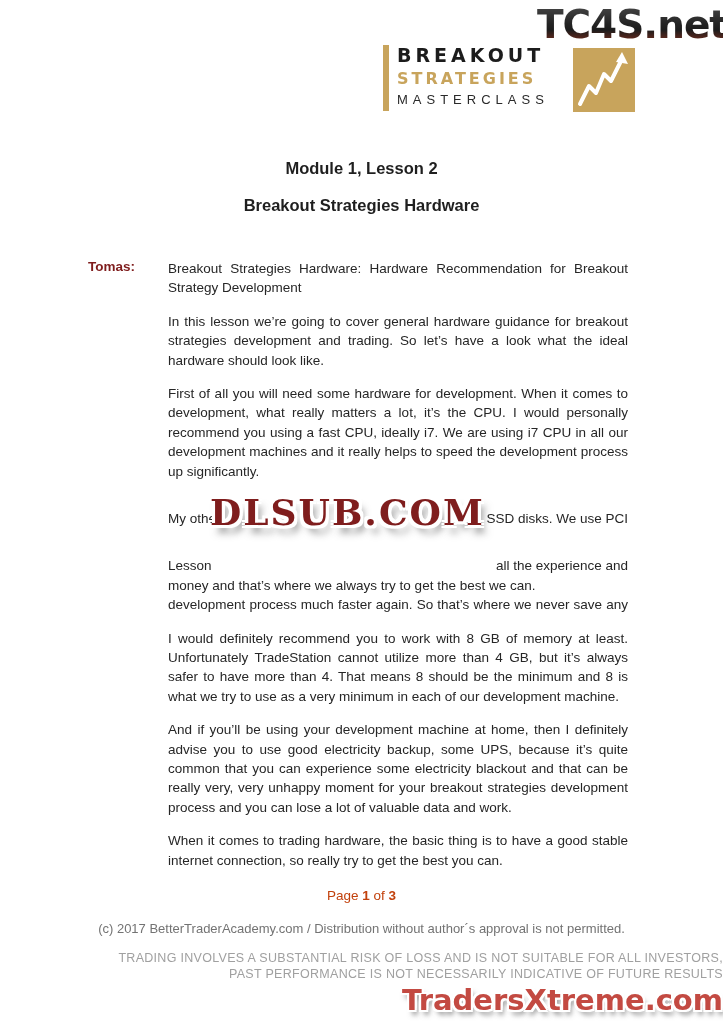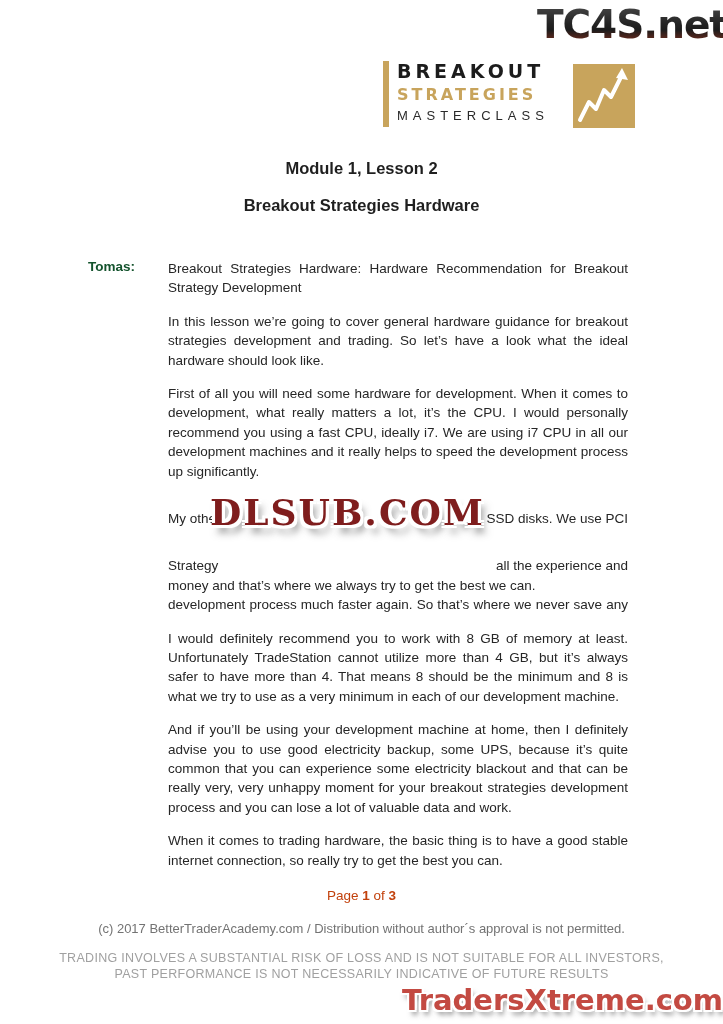--- a/index.html
+++ b/index.html
@@ -24,21 +24,21 @@
     font-size: 39px;
     letter-spacing: -1px;
     background: linear-gradient(180deg, #4d4d4d 0%, #242424 48%, #1c1c1c 62%, #6e2a1c 88%, #8c3a26 100%);
     -webkit-background-clip: text;
     background-clip: text;
     color: transparent;
     white-space: nowrap;
   }
 
   
-  .logo { position: absolute; top: 60px; left: 383px; width: 256px; height: 70px; padding-left: 10px; }
+  .logo { position: absolute; top: 44px; left: 383px; width: 256px; height: 70px; padding-left: 10px; }
   .logo-bar { position: absolute; left: 0; top: 1px; width: 6px; height: 66px; background: #c8a45c; }
   .logo-lines { position: absolute; left: 14px; top: 0; width: 150px; }
   .logo-line1 {
     font-family: "DejaVu Sans", sans-serif;
     font-weight: bold; font-size: 19px; letter-spacing: 4px;
     color: #1c1c1c; white-space: nowrap;
   }
   .logo-line2 {
     font-family: "DejaVu Sans", sans-serif;
     font-weight: bold; font-size: 16px; letter-spacing: 3px;
@@ -59,21 +59,21 @@
   .title-line {
     position: absolute; left: 0; width: 723px;
     text-align: center; font-weight: bold; font-size: 16.5px; color: #1f1f1f;
   }
   .title-1 { top: 159px; }
   .title-2 { top: 196px; }
 
   
   .speaker {
     position: absolute; top: 259px; left: 88px;
-    font-size: 13.5px; font-weight: bold; color: #14532d;
+    font-size: 13.5px; font-weight: bold; color: #7f1d1d;
   }
   .content {
     position: absolute; top: 259px; left: 168px; width: 460px;
     font-size: 13.5px; line-height: 19.4px; color: #262626;
   }
   .para { text-align: justify; margin-bottom: 14px; }
   .obscured-para { position: relative; text-align: left; }
   .obs-line { height: 19.4px; overflow: hidden; }
   .obs-split { display: flex; justify-content: space-between; margin-top: 28px; }
   .obs-just { text-align: justify; text-align-last: justify; }
@@ -101,21 +101,21 @@
     position: absolute; top: 888px; left: 0; width: 723px;
     text-align: center; font-size: 13.5px; color: #c2410c;
   }
   .page-num b { font-weight: bold; }
   .copyright {
     position: absolute; top: 921px; left: 0; width: 723px;
     text-align: center; font-size: 13px; color: #737373;
   }
   .disclaimer {
     position: absolute; left: 0; width: 723px;
-    text-align: center; font-size: 12.5px; color: #a0a0a0; letter-spacing: 0.3px;
+    text-align: right; font-size: 12.5px; color: #a0a0a0; letter-spacing: 0.3px;
   }
   .disc-1 { top: 951px; }
   .disc-2 { top: 967px; }
 
   
   .wm-tx {
     position: absolute;
     top: 983px;
     right: 0px;
     font-family: "DejaVu Sans", sans-serif;
@@ -162,21 +162,21 @@
     <div class="para">In this lesson we’re going to cover general hardware guidance for breakout strategies development and trading. So let’s have a look what the ideal hardware should look like.</div>
     <div class="para">First of all you will need some hardware for development. When it comes to development, what really matters a lot, it’s the CPU. I would personally recommend you using a fast CPU, ideally i7. We are using i7 CPU in all our development machines and it really helps to speed the development process up significantly.</div>
 
     <div class="para obscured-para">
       <span class="wm-dlsub">DLSUB.COM</span>
       <div class="obs-line obs-split">
         <span>My othe</span>
         <span>SSD disks. We use PCI</span>
       </div>
       <div class="obs-line obs-split">
-        <span>Strategy</span>
+        <span>Lesson</span>
         <span>all the experience and</span>
       </div>
       <div class="obs-line">money and that’s where we always try to get the best we can.</div>
       <div class="obs-line obs-just">development process much faster again. So that’s where we never save any</div>
     </div>
 
     <div class="para">I would definitely recommend you to work with 8 GB of memory at least. Unfortunately TradeStation cannot utilize more than 4 GB, but it’s always safer to have more than 4. That means 8 should be the minimum and 8 is what we try to use as a very minimum in each of our development machine.</div>
     <div class="para">And if you’ll be using your development machine at home, then I definitely advise you to use good electricity backup, some UPS, because it’s quite common that you can experience some electricity blackout and that can be really very, very unhappy moment for your breakout strategies development process and you can lose a lot of valuable data and work.</div>
     <div class="para">When it comes to trading hardware, the basic thing is to have a good stable internet connection, so really try to get the best you can.</div>
   </div>

